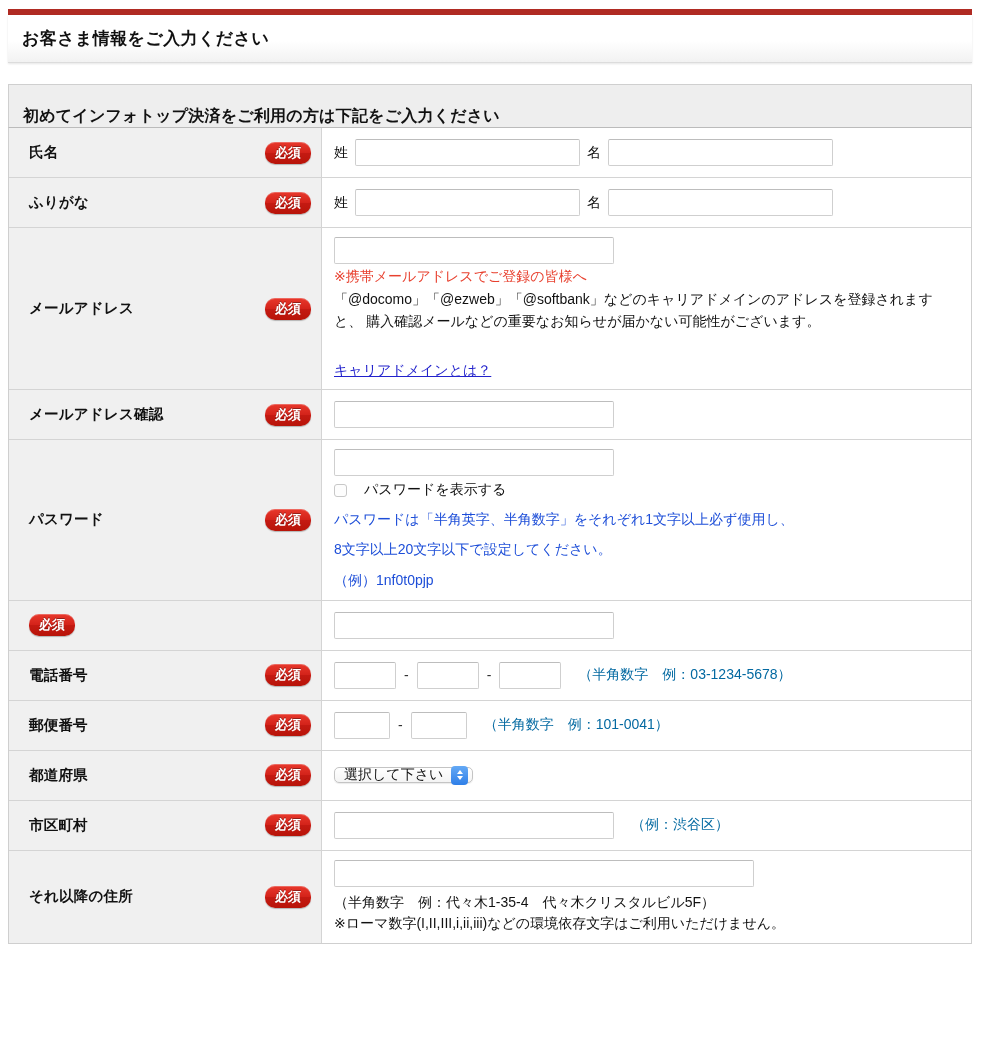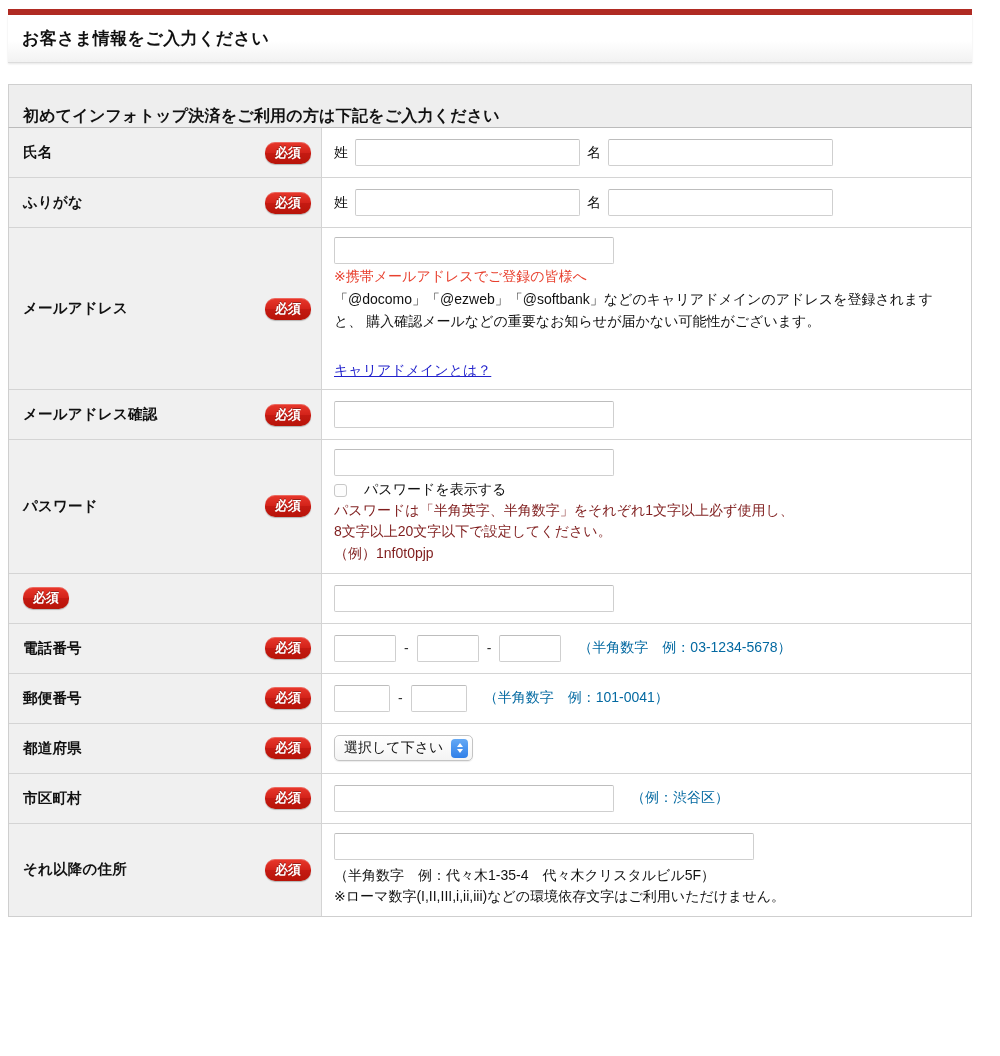--- a/index.html
+++ b/index.html
@@ -69,21 +69,21 @@
   }
   .row:last-child { border-bottom: none; }
 
   .cell-label {
     width: 313px;
     flex: 0 0 313px;
     background: #f0f0f0;
     border-right: 1px solid #d4d4d4;
     display: flex;
     align-items: center;
-    padding: 0 10px 0 14px;
+    padding: 0 10px 0 20px;
     gap: 0;
   }
   .cell-label .lbl {
     font-size: 14.5px;
     font-weight: bold;
     flex: 1 1 auto;
     letter-spacing: .2px;
   }
 
   .badge-req {
@@ -160,22 +160,22 @@
     display: inline-block;
     margin-top: 14px;
     font-size: 14px;
     color: #2222cc;
     text-decoration: underline;
   }
 
   .pw-note {
     font-size: 14px;
     line-height: 1.52;
-    color: #7f1d1d;
-    margin-top: 0;
+    color: #1d4ed8;
+    margin-top: 9px;
   }
   .pw-check {
     display: flex;
     align-items: center;
     gap: 17px;
     margin-top: 5px;
     margin-bottom: 1px;
   }
   .chk {
     width: 13px; height: 13px;
@@ -184,21 +184,21 @@
     background: #fdfdfd;
     flex: 0 0 auto;
   }
   .chk-lbl { font-size: 14px; }
 
   
   .sel {
     display: inline-flex;
     align-items: center;
     gap: 8px;
-    height: 26px;
+    height: 16px;
     padding: 0 4px 0 9px;
     background: linear-gradient(to bottom, #ffffff, #f4f4f4);
     border: 1px solid #c4c4c4;
     border-radius: 5px;
     box-shadow: 0 1px 1px rgba(0,0,0,.08);
     width: fit-content;
   }
   .sel .sel-val { font-size: 14px; color: #111; }
   .sel .sel-arrows {
     width: 17px; height: 19px;

